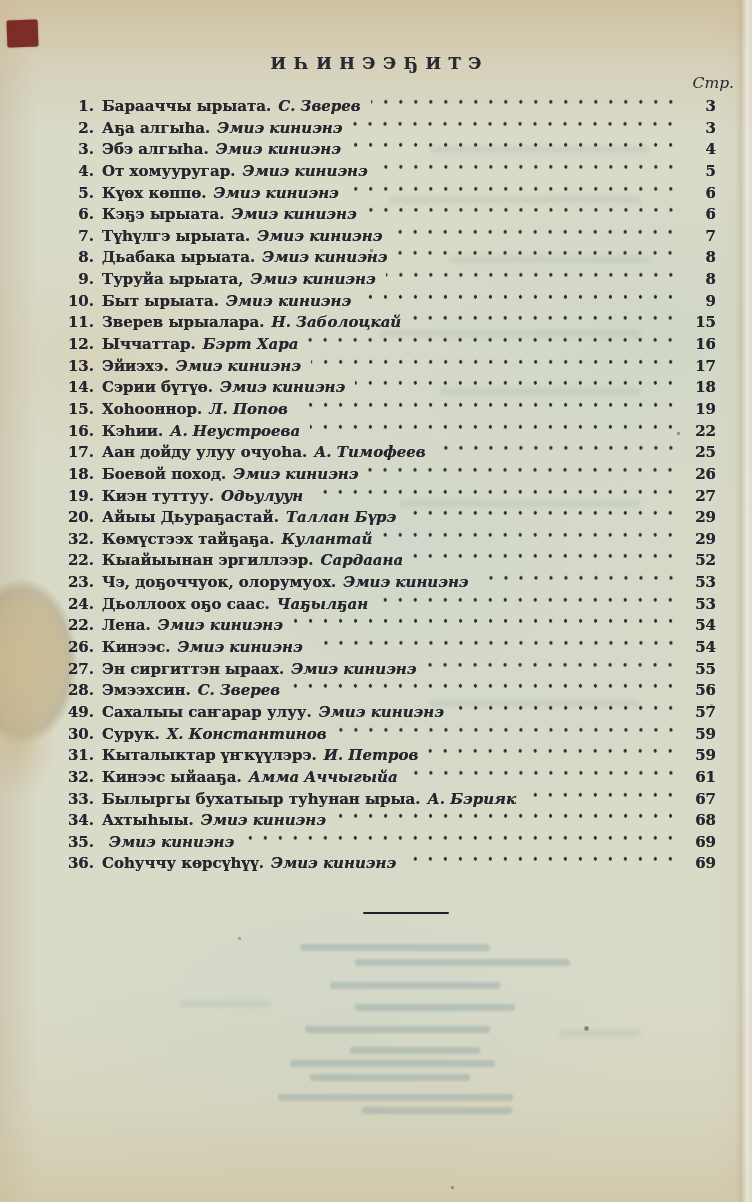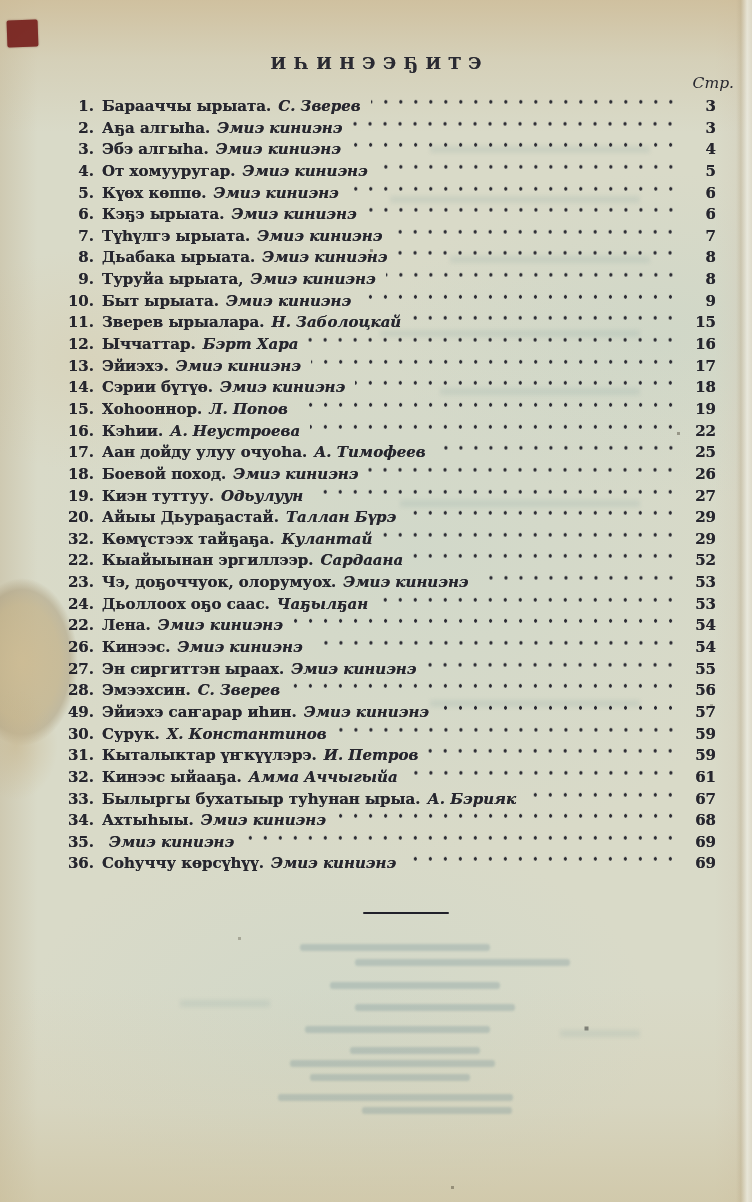--- a/index.html
+++ b/index.html
@@ -340,21 +340,21 @@
   <div class="row">
     <span class="num">28.</span>
     <span class="ttl">Эмээхсин.</span>
     <span class="auth">С. Зверев</span>
     <span class="dots"></span>
     <span class="pagenum">56</span>
   </div>
 
   <div class="row">
     <span class="num">49.</span>
-    <span class="ttl">Эйиэхэ саҥарар иһин.</span>
+    <span class="ttl">Сахалыы саҥарар улуу.</span>
     <span class="auth">Эмиэ киниэнэ</span>
     <span class="dots"></span>
     <span class="pagenum">57</span>
   </div>
 
   <div class="row">
     <span class="num">30.</span>
     <span class="ttl">Сурук.</span>
     <span class="auth">Х. Константинов</span>
     <span class="dots"></span>

